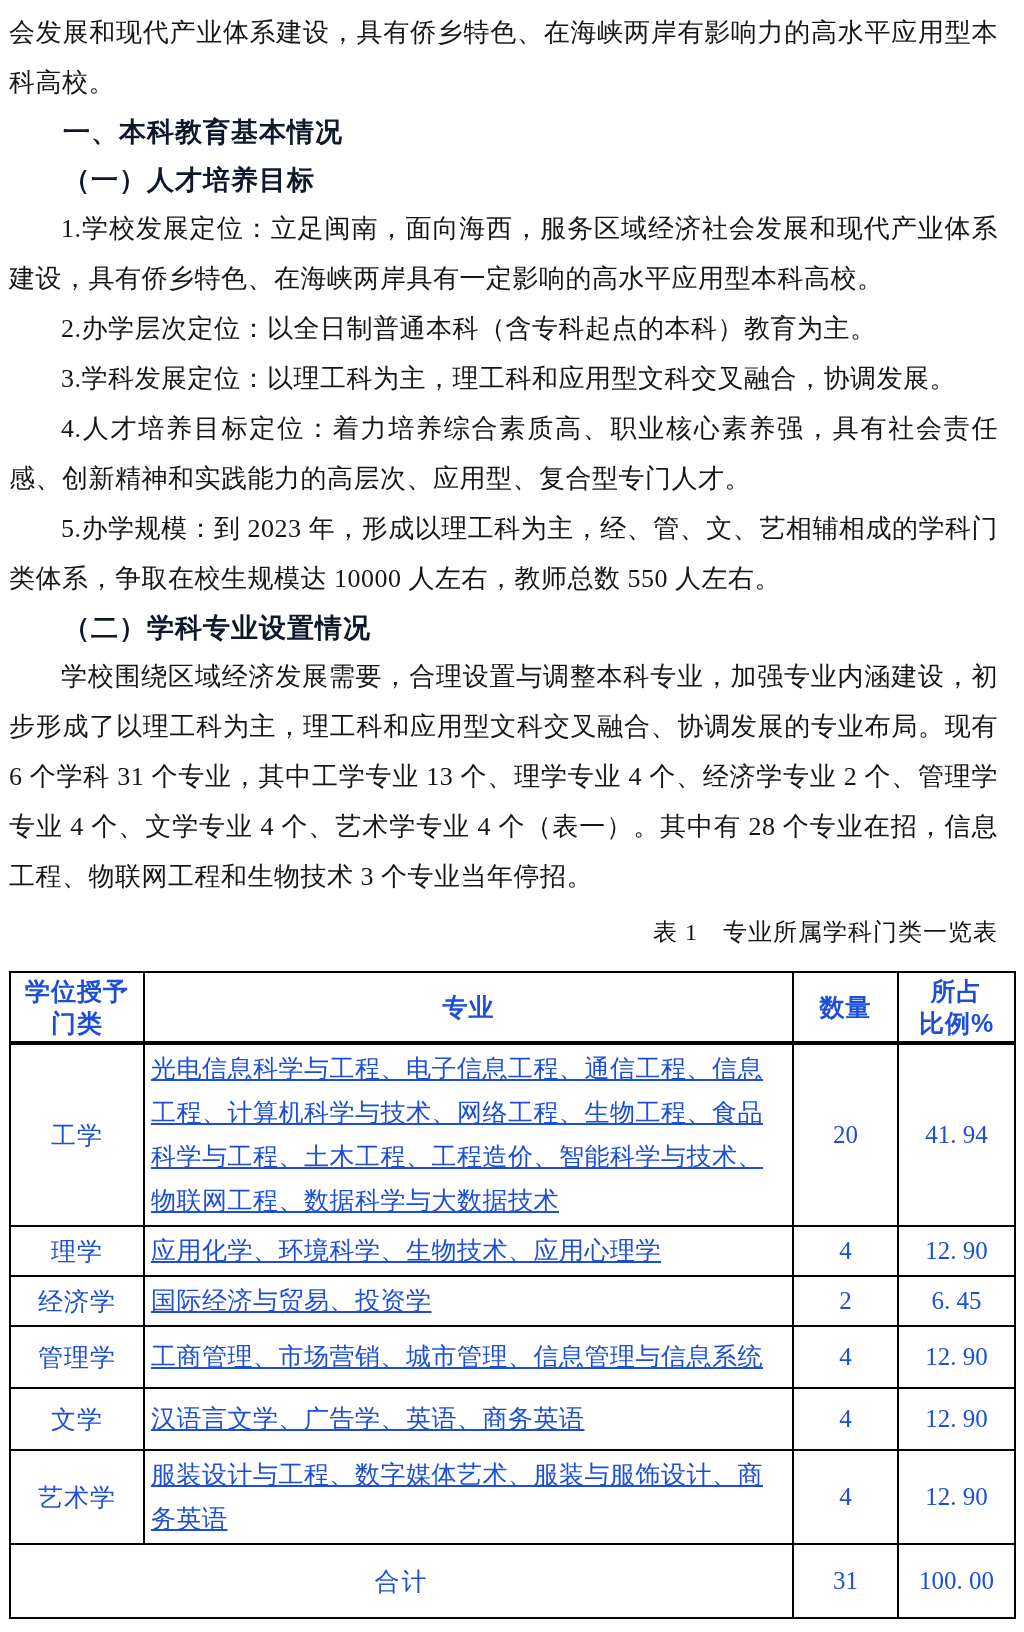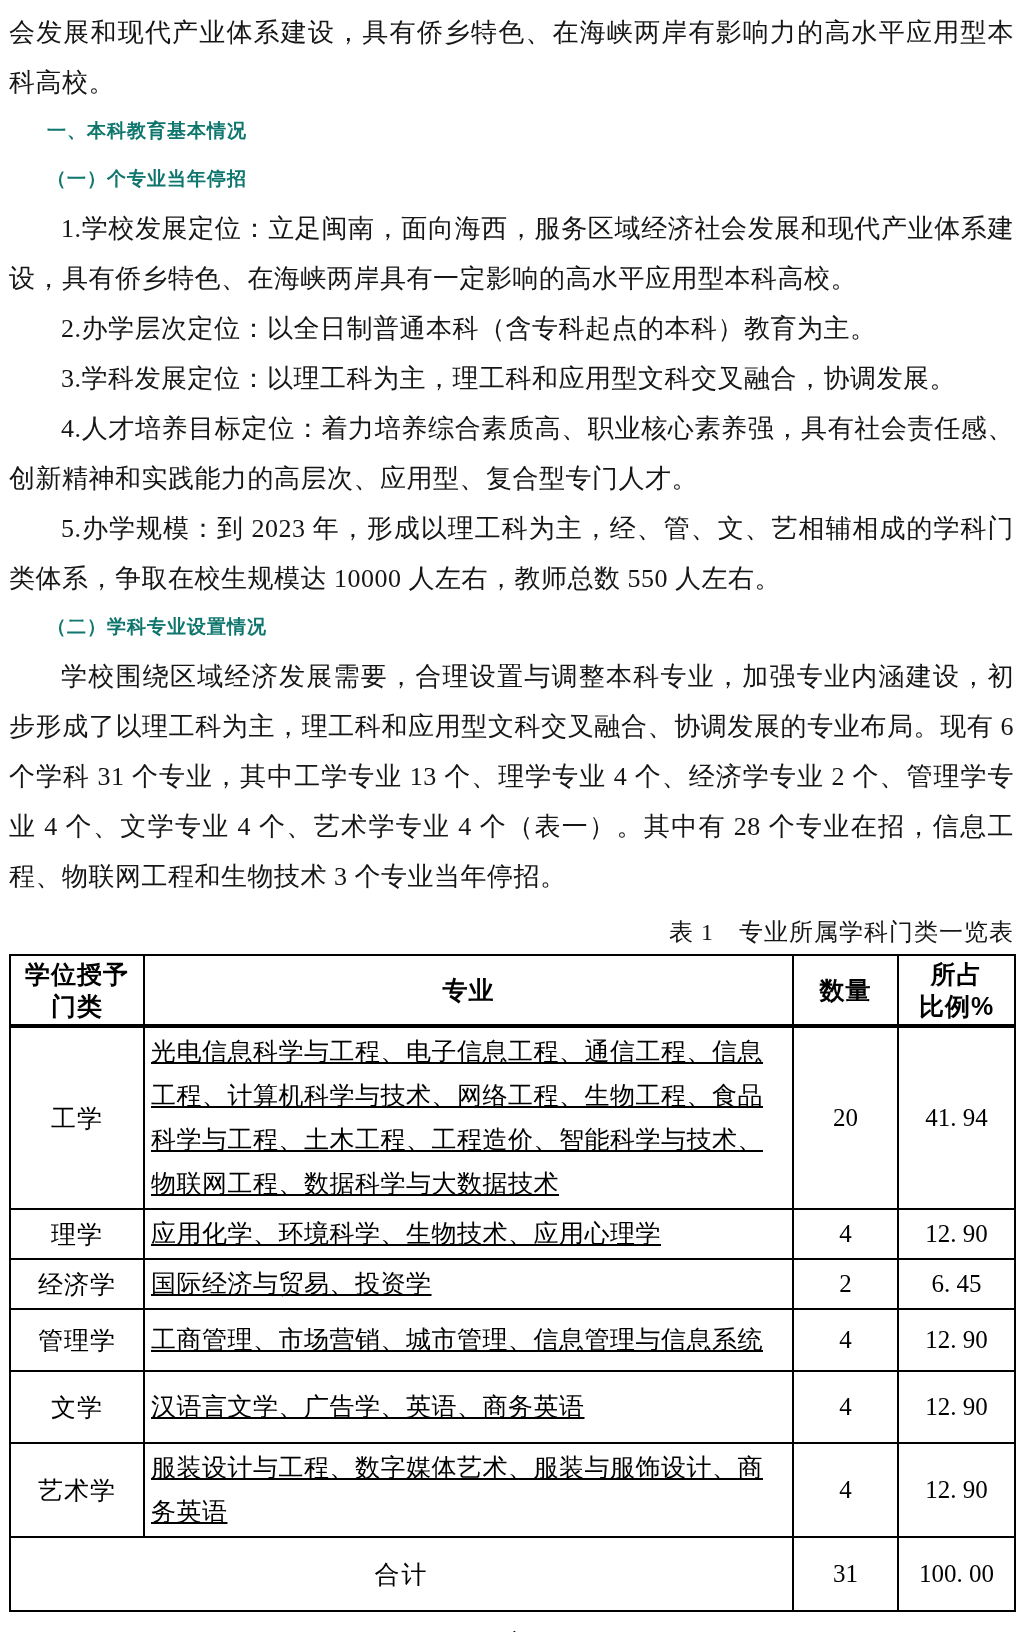--- a/index.html
+++ b/index.html
@@ -8,55 +8,55 @@
     background: #ffffff;
     width: 1024px;
     height: 1632px;
     overflow: hidden;
   }
   .page {
     position: relative;
     width: 1024px;
     height: 1632px;
     box-sizing: border-box;
-    padding: 8px 10px 0 9px;
+    padding: 8px 26px 0 9px;
     color: #161616;
     font-family: "Liberation Serif", "DejaVu Serif", serif;
   }
   p.para {
     margin: 0;
     font-size: 26px;
     line-height: 50px;
     text-align: justify;
     letter-spacing: 0.5px;
   }
   p.para.indent { text-indent: 2em; }
   h2.sec-heading, h3.sub-heading {
     margin: 0;
-    font-family: Liberation Mono, monospace;
+    font-family: Liberation Serif, serif;
     font-weight: bold;
-    color: #0f766e;
-    font-size: 19px;
+    color: #0f172a;
+    font-size: 27px;
     line-height: 48px;
     text-indent: 2em;
     letter-spacing: 1px;
   }
   .table-title {
     margin-top: 12px;
     font-size: 24px;
     line-height: 36px;
     text-align: right;
     letter-spacing: 1px;
   }
   table.doc-table {
     width: 1005px;
-    margin: 4px auto 0 auto;
+    margin: 21px auto 0 auto;
     border-collapse: collapse;
     table-layout: fixed;
-    color: #000000;
+    color: #1d4ed8;
   }
   table.doc-table td, table.doc-table th {
     border: 2px solid #000;
     box-sizing: border-box;
     padding: 2px 6px;
     font-size: 25px;
     vertical-align: middle;
   }
   tr.head-row th {
     font-family: "Liberation Sans", "DejaVu Sans", sans-serif;
@@ -96,21 +96,21 @@
 </style>
 </head>
 <body>
 
 <div class="page">
 
   <p class="para">会发展和现代产业体系建设，具有侨乡特色、在海峡两岸有影响力的高水平应用型本科高校。</p>
 
   <h2 class="sec-heading">一、本科教育基本情况</h2>
 
-  <h3 class="sub-heading">（一）个专业当年停招</h3>
+  <h3 class="sub-heading">（一）人才培养目标</h3>
 
   <p class="para indent">1.学校发展定位：立足闽南，面向海西，服务区域经济社会发展和现代产业体系建设，具有侨乡特色、在海峡两岸具有一定影响的高水平应用型本科高校。</p>
   <p class="para indent">2.办学层次定位：以全日制普通本科（含专科起点的本科）教育为主。</p>
   <p class="para indent">3.学科发展定位：以理工科为主，理工科和应用型文科交叉融合，协调发展。</p>
   <p class="para indent">4.人才培养目标定位：着力培养综合素质高、职业核心素养强，具有社会责任感、创新精神和实践能力的高层次、应用型、复合型专门人才。</p>
   <p class="para indent">5.办学规模：到 2023 年，形成以理工科为主，经、管、文、艺相辅相成的学科门类体系，争取在校生规模达 10000 人左右，教师总数 550 人左右。</p>
 
   <h3 class="sub-heading">（二）学科专业设置情况</h3>
 
   <p class="para indent">学校围绕区域经济发展需要，合理设置与调整本科专业，加强专业内涵建设，初步形成了以理工科为主，理工科和应用型文科交叉融合、协调发展的专业布局。现有 6 个学科 31 个专业，其中工学专业 13 个、理学专业 4 个、经济学专业 2 个、管理学专业 4 个、文学专业 4 个、艺术学专业 4 个（表一）。其中有 28 个专业在招，信息工程、物联网工程和生物技术 3 个专业当年停招。</p>
@@ -159,21 +159,21 @@
         <td class="pct-cell">6. 45</td>
       </tr>
 
       <tr style="height:62px">
         <td class="cat-cell">管理学</td>
         <td class="majors-cell">工商管理、市场营销、城市管理、信息管理与信息系统</td>
         <td class="num-cell">4</td>
         <td class="pct-cell">12. 90</td>
       </tr>
 
-      <tr style="height:72px">
+      <tr style="height:62px">
         <td class="cat-cell">文学</td>
         <td class="majors-cell">汉语言文学、广告学、英语、商务英语</td>
         <td class="num-cell">4</td>
         <td class="pct-cell">12. 90</td>
       </tr>
 
       <tr style="height:70px">
         <td class="cat-cell">艺术学</td>
         <td class="majors-cell">服装设计与工程、数字媒体艺术、服装与服饰设计、商务英语</td>
         <td class="num-cell">4</td>

